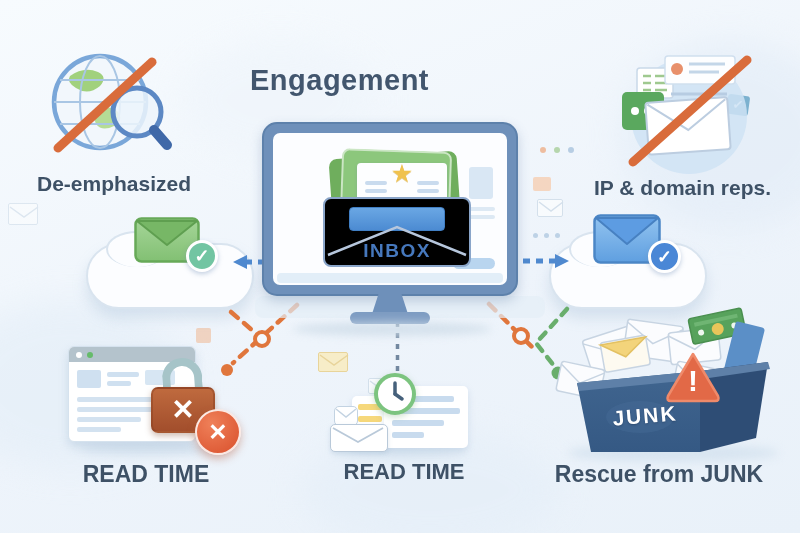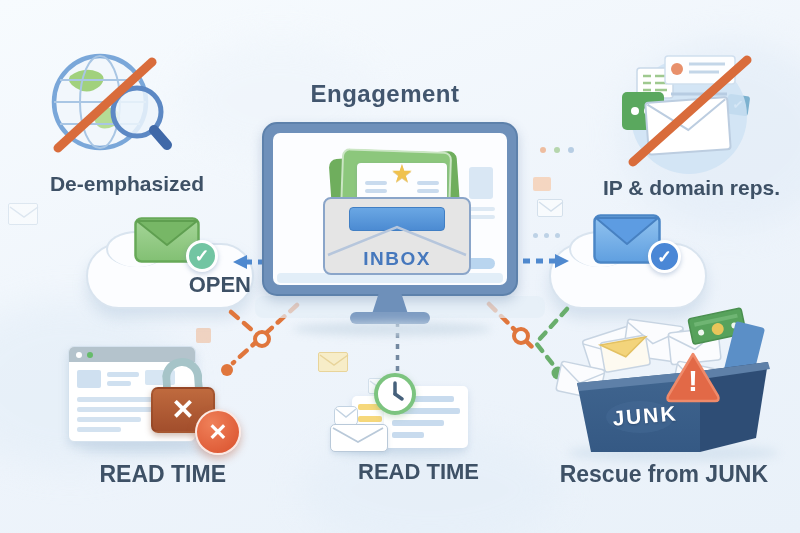--- a/index.html
+++ b/index.html
@@ -9,23 +9,23 @@
   #canvas *{box-sizing:border-box;}
   .abs{position:absolute;}
 
   
   .blob{position:absolute;border-radius:50%;filter:blur(16px);}
   .doodle{position:absolute;}
   .denv{background:#fff;border:1.5px solid #c3d3e2;border-radius:2px;}
   .dot{border-radius:50%;position:absolute;}
 
   
-  .lbl{position:absolute;font-weight:700;color:#3e5166;text-align:right;line-height:1.1;}
-  .title{position:absolute;left:250px;top:80px;width:270px;text-align:center;
-    font-size:24px;font-weight:700;color:#42566e;letter-spacing:.5px;}
+  .lbl{position:absolute;font-weight:700;color:#3e5166;text-align:center;line-height:1.1;}
+  .title{position:absolute;left:250px;top:64px;width:270px;text-align:left;
+    font-size:29px;font-weight:700;color:#42566e;letter-spacing:.5px;}
 
   
   .cloud{position:absolute;background:#fcfdff;border:2px solid #d9e4ef;border-radius:44px;
     box-shadow:0 9px 14px rgba(148,176,203,.28);}
   .cloud:before{content:"";position:absolute;left:18px;top:-14px;width:58px;height:34px;
     background:#fcfdff;border-radius:50%;border:2px solid #d9e4ef;border-bottom:none;}
 
   
   .monitor-frame{position:absolute;left:262px;top:122px;width:256px;height:174px;
     background:#6e90ba;border:2px solid #5d81ab;border-radius:15px;
@@ -41,21 +41,21 @@
   
   .gfolder{position:absolute;border-radius:8px;}
   .gf1{left:58px;top:22px;width:128px;height:76px;background:#6fae5d;transform:rotate(-4deg);}
   .gf2{left:68px;top:17px;width:110px;height:68px;background:#8cc77c;transform:rotate(2deg);
     border:2px solid rgba(255,255,255,.55);}
   .letter{position:absolute;left:84px;top:30px;width:90px;height:66px;background:#fdfeff;border-radius:4px;
     box-shadow:0 1px 3px rgba(110,140,180,.35);}
   .letter .star{position:absolute;left:0;right:0;top:-2px;text-align:center;font-size:25px;color:#f0c24e;
     text-shadow:0 1px 0 rgba(210,160,40,.5);}
   .ln{position:absolute;height:4px;border-radius:2px;background:#c9dbee;}
-  .env-inbox{position:absolute;left:50px;top:64px;width:148px;height:78px;background:#e5e5e5;
+  .env-inbox{position:absolute;left:50px;top:64px;width:148px;height:70px;background:#000000;
     border:2.5px solid #8aa5c9;border-radius:8px;}
   .env-bar{position:absolute;left:24px;top:8px;width:96px;height:24px;border-radius:4px;
     background:linear-gradient(#6aa7e4,#4c8bd2);border:1px solid #417fc4;}
   .inbox-word{position:absolute;left:0;right:0;bottom:3px;text-align:center;font-size:19px;font-weight:800;
     color:#4678bd;letter-spacing:1.5px;}
   .scr-doc{position:absolute;right:14px;top:34px;width:24px;height:32px;background:#d9e7f4;border-radius:3px;}
   .scr-line{position:absolute;height:4px;border-radius:2px;background:#dde9f4;}
   .scr-btn{position:absolute;right:12px;bottom:16px;width:42px;height:11px;background:#b9d5ef;border-radius:6px;}
   .scr-strip{position:absolute;left:4px;right:4px;bottom:2px;height:10px;background:#e2eef8;border-radius:4px;}
 
@@ -237,21 +237,20 @@
           <linearGradient id="gOpen" x1="0" y1="0" x2="0" y2="1">
         <stop offset="0" stop-color="#a6d699"></stop>
             <stop offset="1" stop-color="#82c073"></stop>
           </linearGradient>
         </defs>
       <rect x="1.5" y="1.5" width="63" height="43" rx="6" fill="url(#gOpen)" stroke="#67a958" stroke-width="2.5"></rect>
       <path d="M3,4 L33,28 L63,4 Z" fill="#77b766" stroke="#5f9f50" stroke-width="2" stroke-linejoin="round"></path>
     </svg>
   </div>
   <div class="badge glyph" style="left:186px;top:240px;width:32px;height:32px;background:#72c5a2;font-size:18px;">✓</div>
-  <div class="lbl" style="left:91px;top:273px;width:160px;font-size:22px;">OPEN</div>
 
   <div class="abs" style="left:593px;top:214px;width:68px;height:50px;">
     <svg width="68" height="50" viewBox="0 0 68 50">
       <defs>
           <linearGradient id="gReply" x1="0" y1="0" x2="0" y2="1">
         <stop offset="0" stop-color="#93c4f0"></stop>
             <stop offset="1" stop-color="#5f9fe0"></stop>
           </linearGradient>
         </defs>
       <rect x="1.5" y="1.5" width="65" height="47" rx="6" fill="url(#gReply)" stroke="#4b86c6" stroke-width="2.5"></rect>

